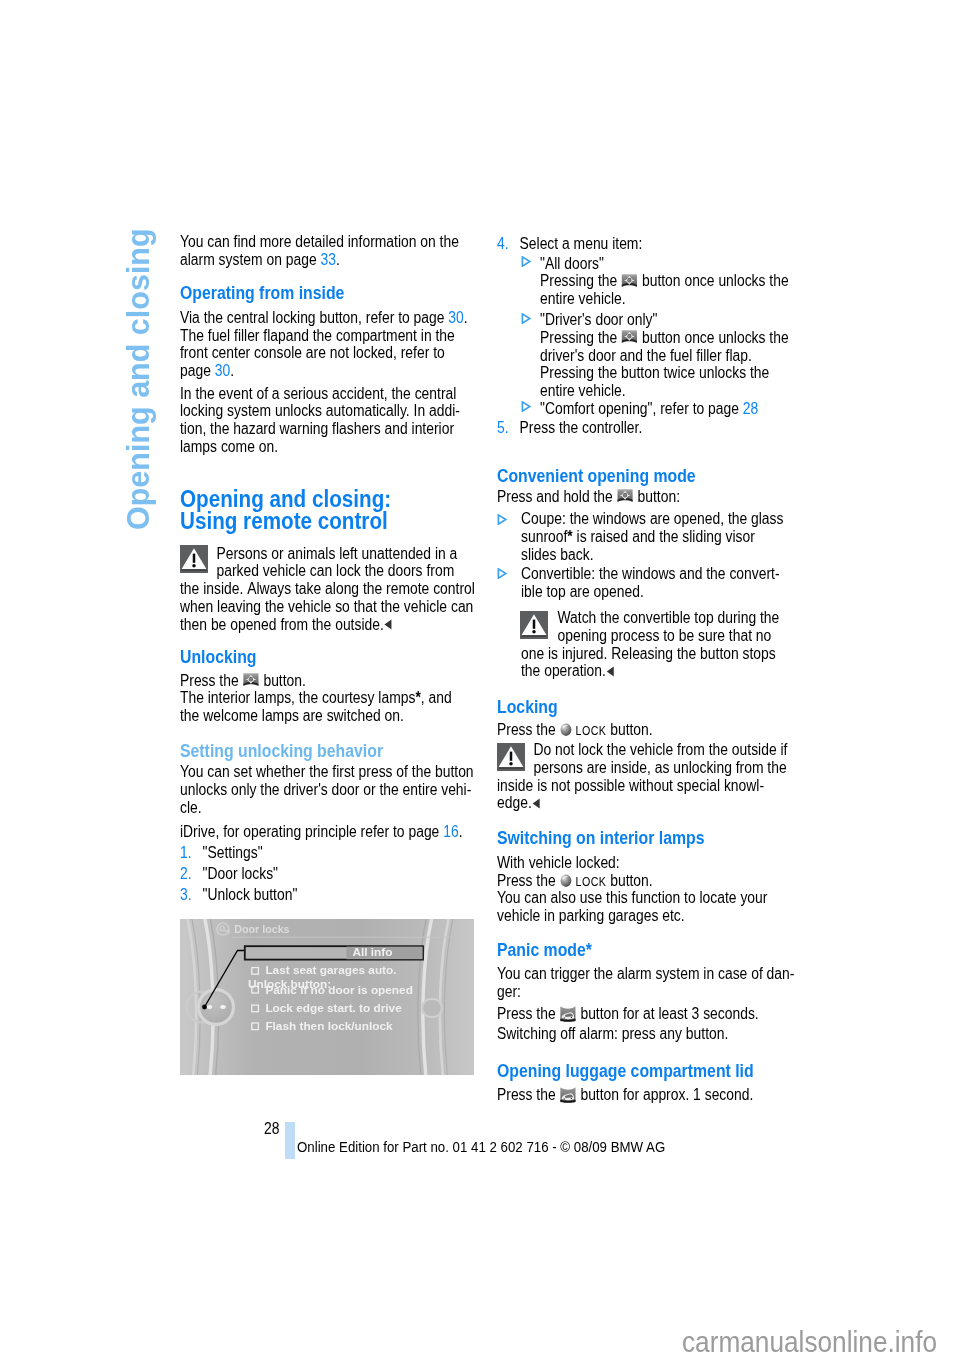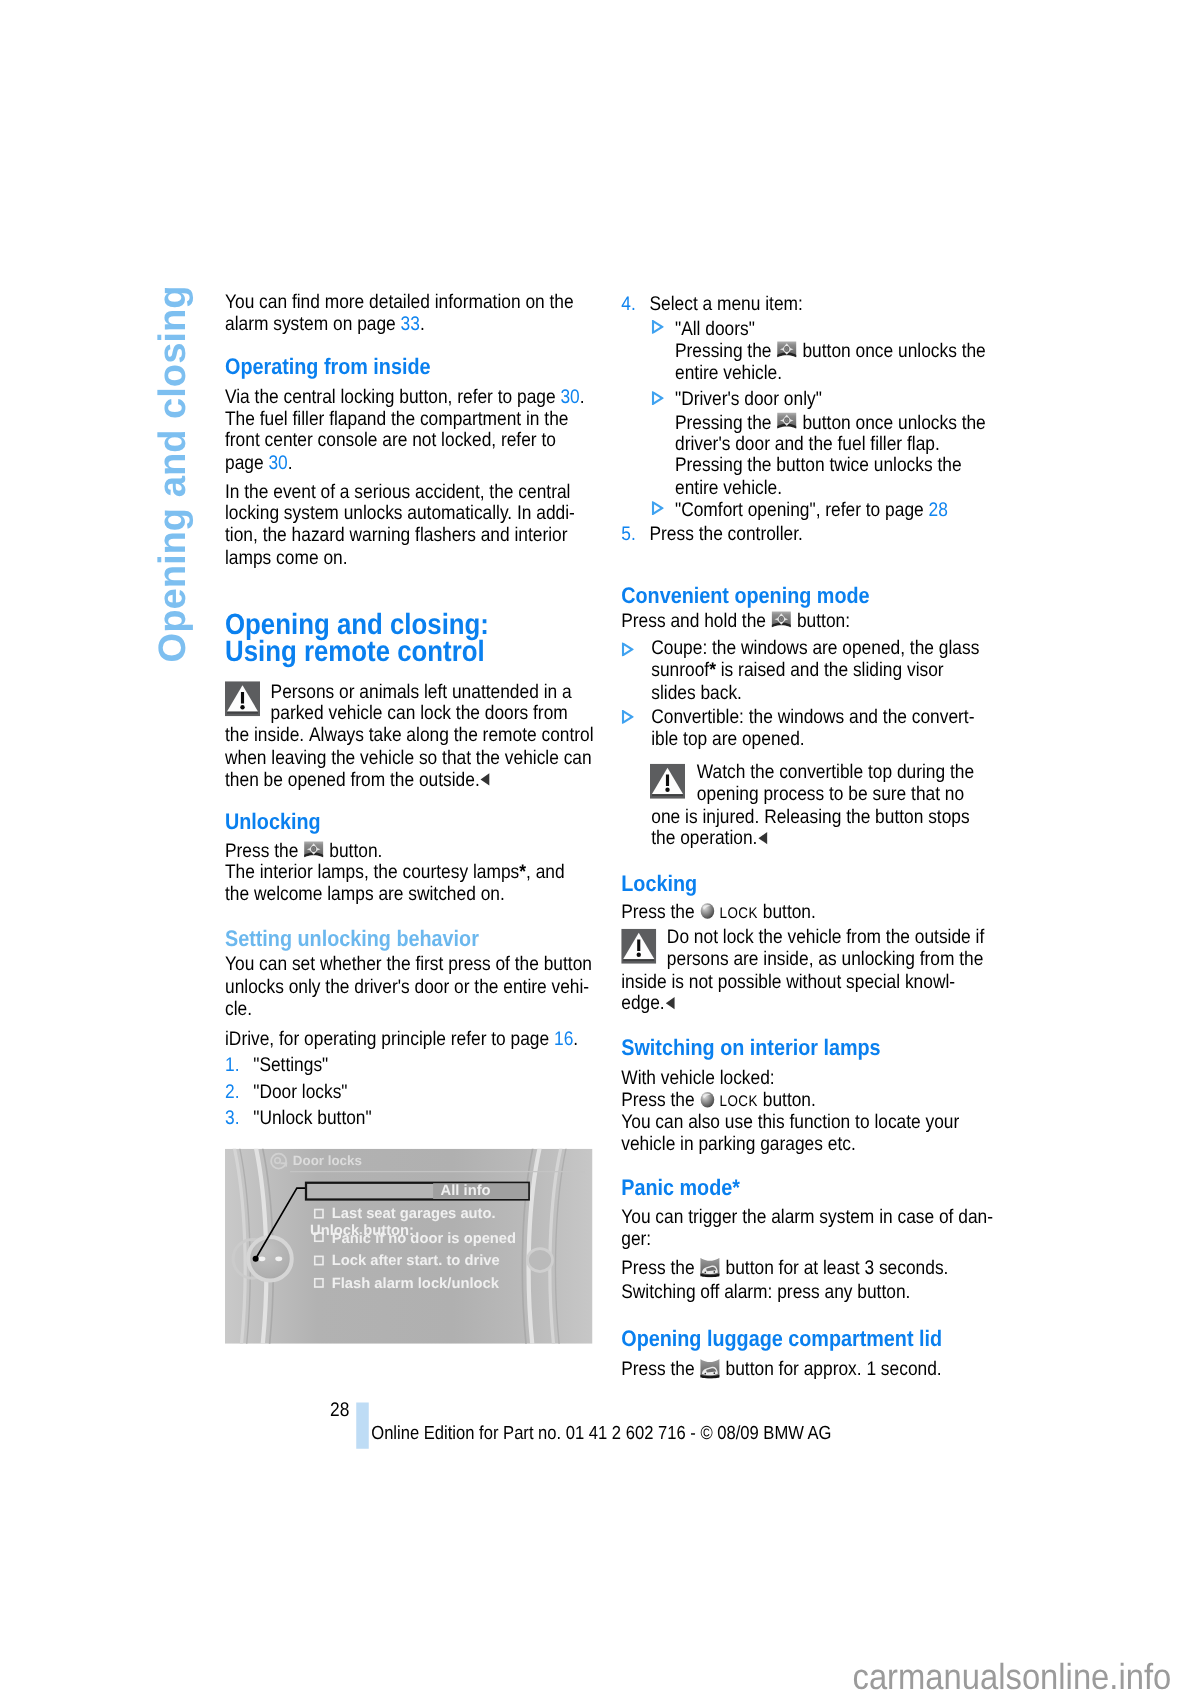--- a/index.html
+++ b/index.html
@@ -222,22 +222,22 @@
         <rect x="71.8" y="67.4" width="6.6" height="6.6"></rect>
         <rect x="71.8" y="86.1" width="6.6" height="6.6"></rect>
         <rect x="71.8" y="104.0" width="6.6" height="6.6"></rect>
       </g>
     </svg>
     <div class="shot-txt shot-title">Door locks</div>
     <div class="shot-txt shot-label">Unlock button:</div>
     <div class="shot-txt shot-value">All info</div>
     <div class="shot-txt shot-opt o1">Last seat garages auto.</div>
     <div class="shot-txt shot-opt o2">Panic if no door is opened</div>
-    <div class="shot-txt shot-opt o3">Lock after start. to drive</div>
-    <div class="shot-txt shot-opt o4">Flash alarm lock/unlock</div>
+    <div class="shot-txt shot-opt o3">Lock edge start. to drive</div>
+    <div class="shot-txt shot-opt o4">Flash then lock/unlock</div>
   </div>
 
   <div class="blk" style="left:497px; top:235.2px;">
     <div class="nrow">
         <span class="nnum">4.</span>
         <span class="ncol">Select a menu item:</span>
       </div>
   </div>
 
   <span class="tri-i" style="left:520.8px;top:256.4px;">

